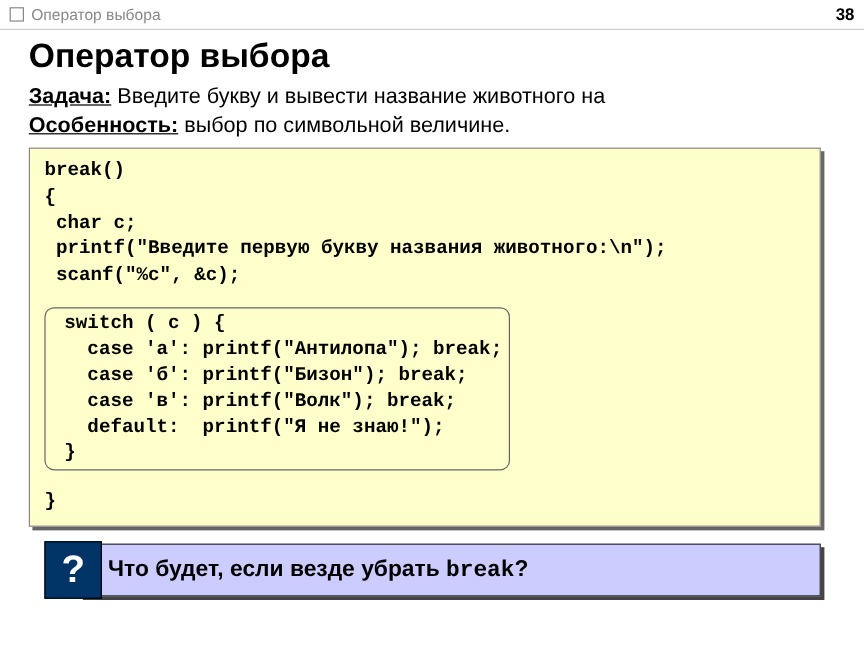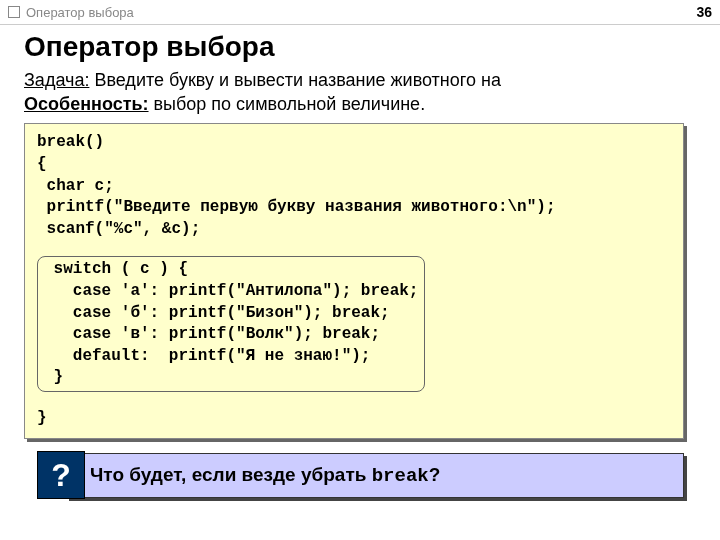--- a/index.html
+++ b/index.html
@@ -47,21 +47,21 @@
     margin: 2px 0 6px 0;
     color: #000;
   }
   .task {
     font-size: 18px;
     margin: 4px 0 2px 0;
     line-height: 1.3;
   }
   .task .underline-label {
     text-decoration: underline;
-    font-weight: normal;
+    font-weight: bold;
   }
   .task .indent {
     margin-left: 72px;
     display: block;
   }
   .note {
     font-size: 18px;
     margin: 2px 0 8px 0;
   }
   .note .bold-label {
@@ -126,21 +126,21 @@
   }
 </style>
 </head>
 <body>
 
 <div class="header-bar">
   <div class="tab-title">
     <span class="sq"></span>
     <span>Оператор выбора</span>
   </div>
-  <div class="page-num">36</div>
+  <div class="page-num">38</div>
 </div>
 
 <div class="content">
   <h1>Оператор выбора</h1>
 
   <div class="task">
     <span class="underline-label">Задача:</span><span> Введите букву и вывести название животного на</span>
   </div>
 
   <div class="note">

